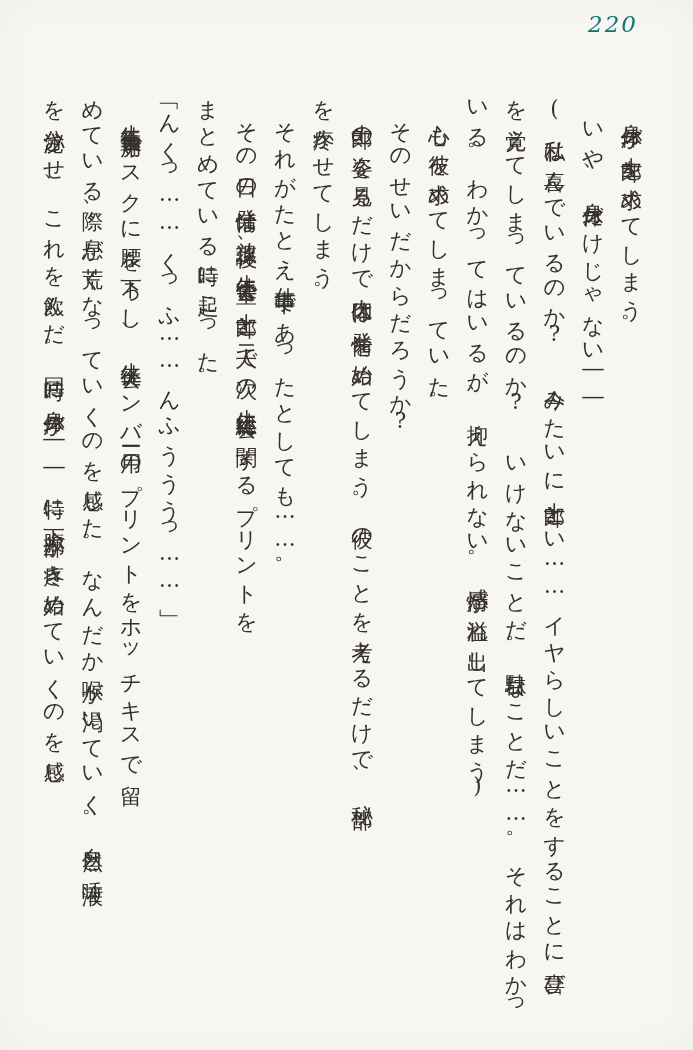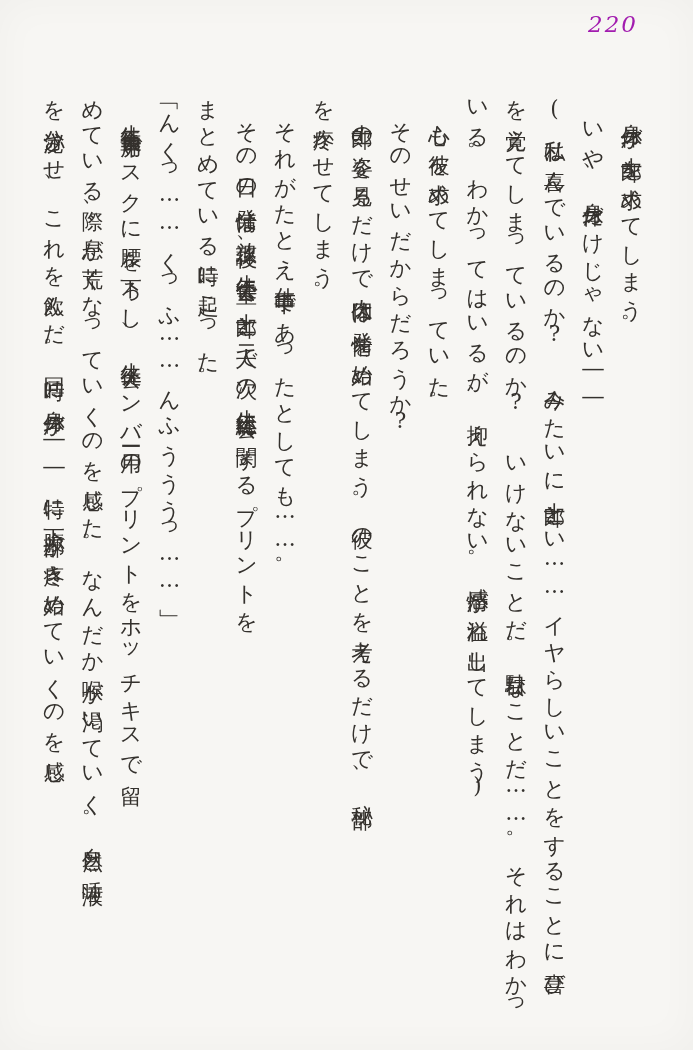--- a/index.html
+++ b/index.html
@@ -18,21 +18,21 @@
     font-family: "DejaVu Serif", "Liberation Serif", serif;
   }
   .page-number {
     position: absolute;
     top: 11px;
     left: 588px;
     font-family: "DejaVu Serif", "Liberation Serif", serif;
     font-style: italic;
     font-size: 23px;
     letter-spacing: 2px;
-    color: #a21caf;
+    color: #0f766e;
     user-select: none;
   }
   .text-area {
     position: absolute;
     top: 85px;
     right: 43px;
     height: 924px;
     writing-mode: vertical-rl;
     -webkit-writing-mode: vertical-rl;
     text-orientation: upright;

